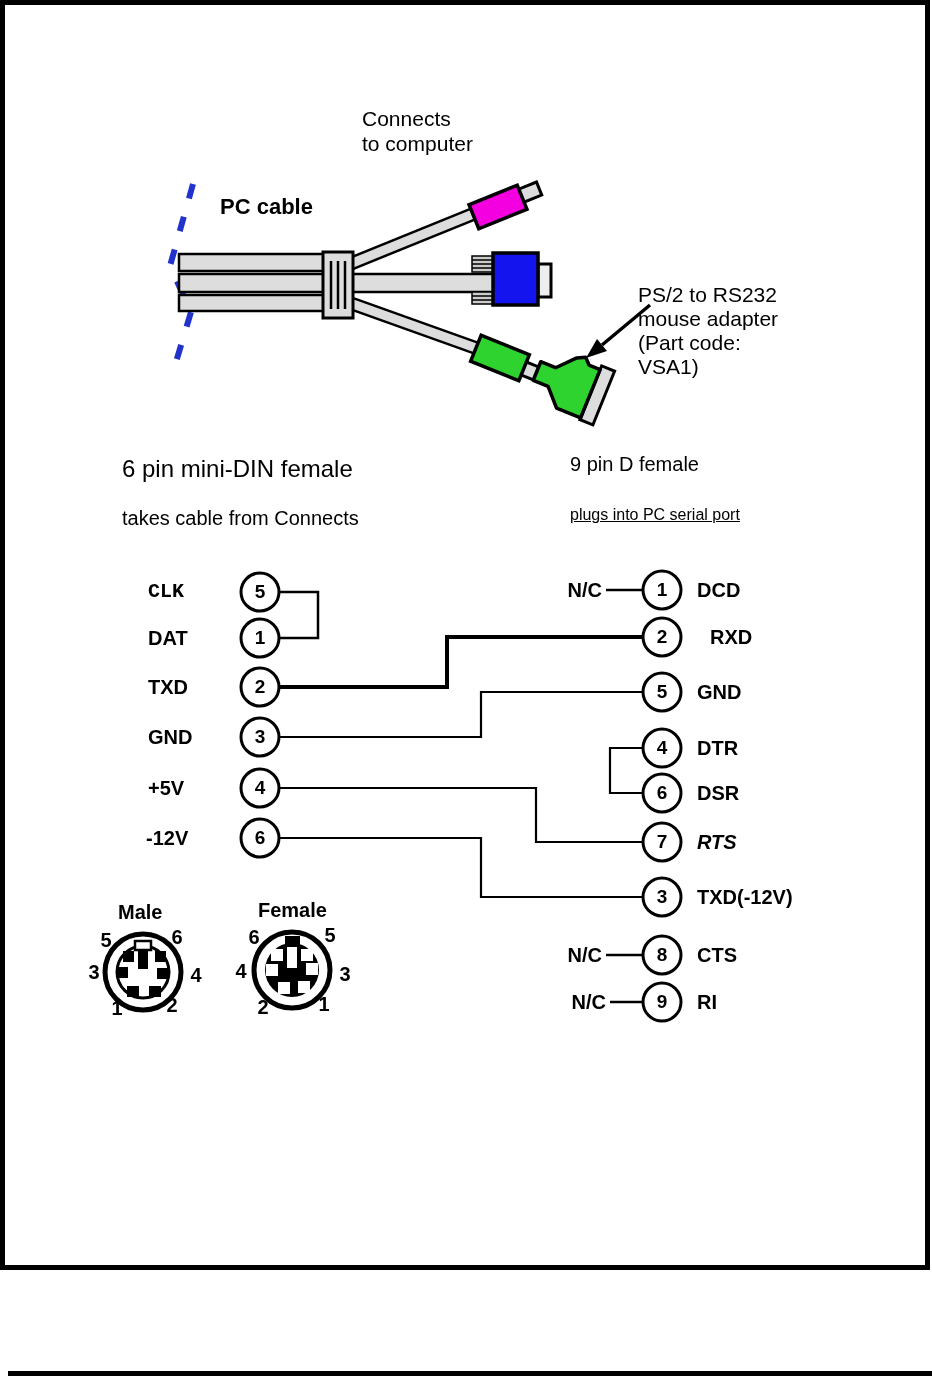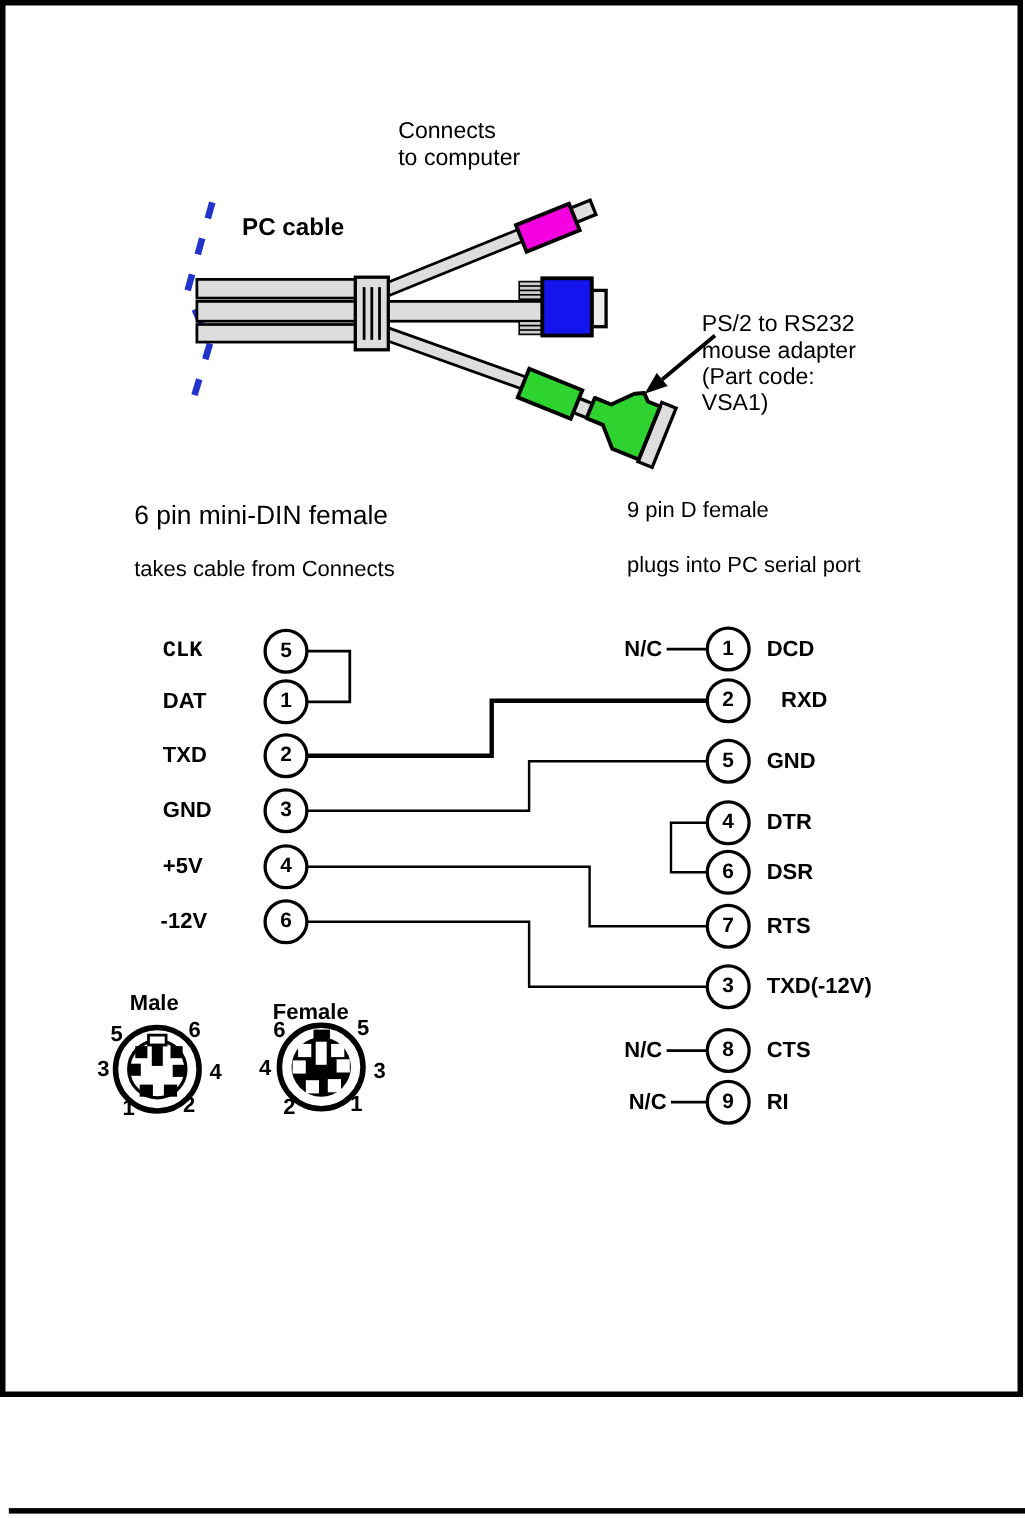--- a/index.html
+++ b/index.html
@@ -162,21 +162,21 @@
 
 <div class="lbl" style="left:638px;top:283px;line-height:24px;">PS/2 to RS232
 mouse adapter
 (Part code:
 VSA1)</div>
 
 <div class="lbl" style="left:122px;top:456px;font-size:24px;">6 pin mini-DIN female</div>
 <div class="lbl" style="left:122px;top:506px;font-size:20px;">takes cable from Connects</div>
 
 <div class="lbl" style="left:570px;top:452px;font-size:20px;">9 pin D female</div>
-<div class="lbl" style="left:570px;top:502px;font-size:20px;">plugs into PC serial port</div>
+<div class="lbl" style="left:570px;top:502px;font-size:16px;text-decoration:underline;">plugs into PC serial port</div>
 
 <span class="sig" style="left:148px;top:580px;font-family:Liberation Mono, monospace;">CLK</span>
 <span class="sig" style="left:148px;top:626px;">DAT</span>
 <span class="sig" style="left:148px;top:675px;">TXD</span>
 <span class="sig" style="left:148px;top:725px;">GND</span>
 <span class="sig" style="left:148px;top:776px;">+5V</span>
 <span class="sig" style="left:146px;top:826px;">-12V</span>
 
 <span class="pinnum" style="left:242px;top:580px;">5</span>
 <span class="pinnum" style="left:242px;top:626px;">1</span>
@@ -197,27 +197,27 @@
 <span class="pinnum" style="left:644px;top:830px;">7</span>
 <span class="pinnum" style="left:644px;top:885px;">3</span>
 <span class="pinnum" style="left:644px;top:943px;">8</span>
 <span class="pinnum" style="left:644px;top:990px;">9</span>
 
 <span class="sig" style="left:697px;top:578px;">DCD</span>
 <span class="sig" style="left:710px;top:625px;">RXD</span>
 <span class="sig" style="left:697px;top:680px;">GND</span>
 <span class="sig" style="left:697px;top:736px;">DTR</span>
 <span class="sig" style="left:697px;top:781px;">DSR</span>
-<span class="sig" style="left:697px;top:830px;">RTS</span>
+<span class="sig" style="left:697px;top:830px;font-style:italic;">RTS</span>
 <span class="sig" style="left:697px;top:885px;">TXD(-12V)</span>
 <span class="sig" style="left:697px;top:943px;">CTS</span>
 <span class="sig" style="left:697px;top:990px;">RI</span>
 
 <span class="conn-title" style="left:118px;top:901px;">Male</span>
-<span class="conn-title" style="left:248px;top:899px;margin-top:10px;">Female</span>
+<span class="conn-title" style="left:258px;top:899px;">Female</span>
 
 <span class="digit" style="left:94px;top:928px;">5</span>
 <span class="digit" style="left:165px;top:925px;">6</span>
 <span class="digit" style="left:82px;top:960px;">3</span>
 <span class="digit" style="left:184px;top:963px;">4</span>
 <span class="digit" style="left:105px;top:996px;">1</span>
 <span class="digit" style="left:160px;top:993px;">2</span>
 
 <span class="digit" style="left:242px;top:925px;">6</span>
 <span class="digit" style="left:318px;top:923px;">5</span>

